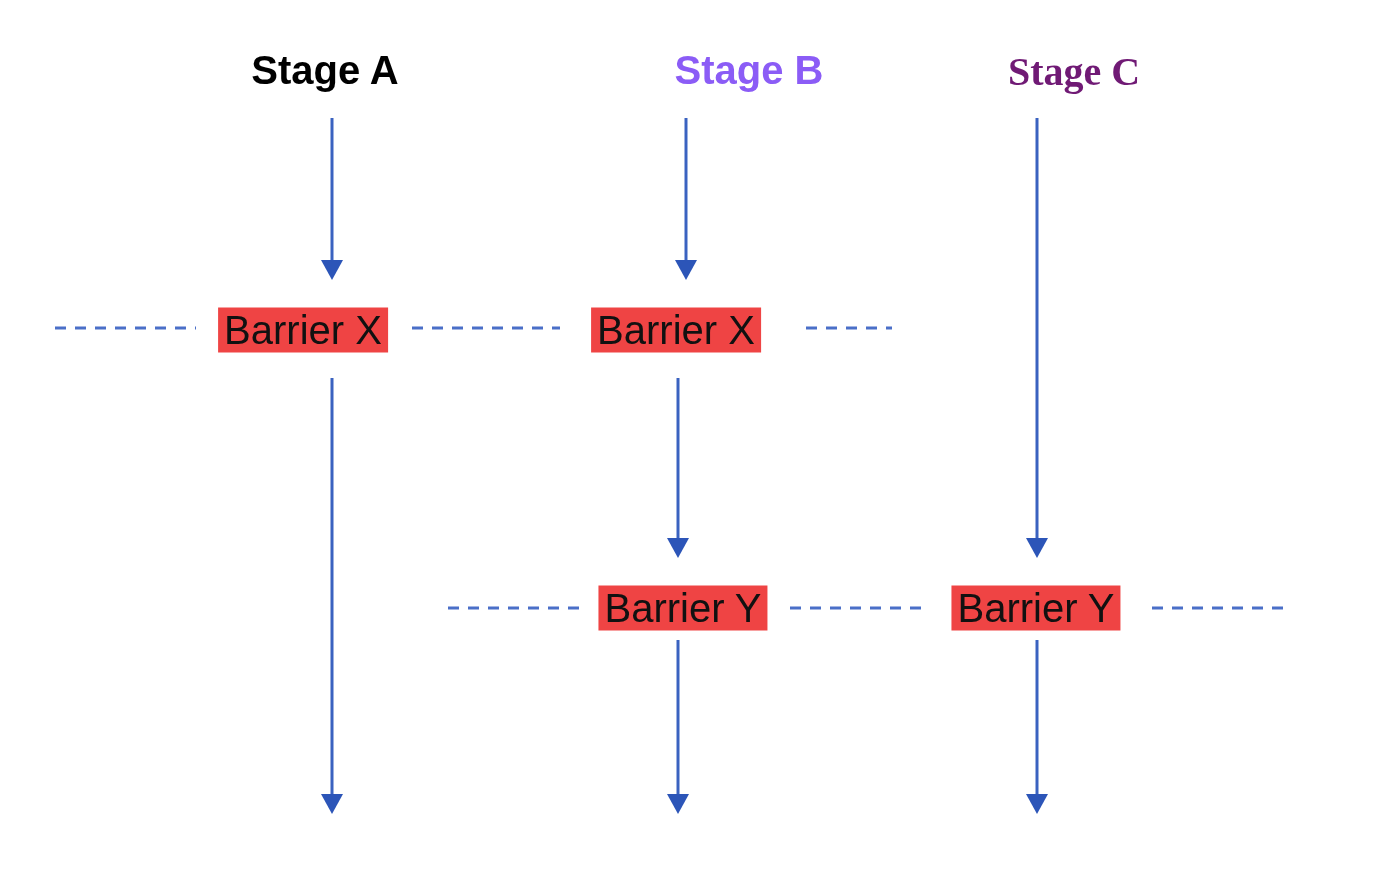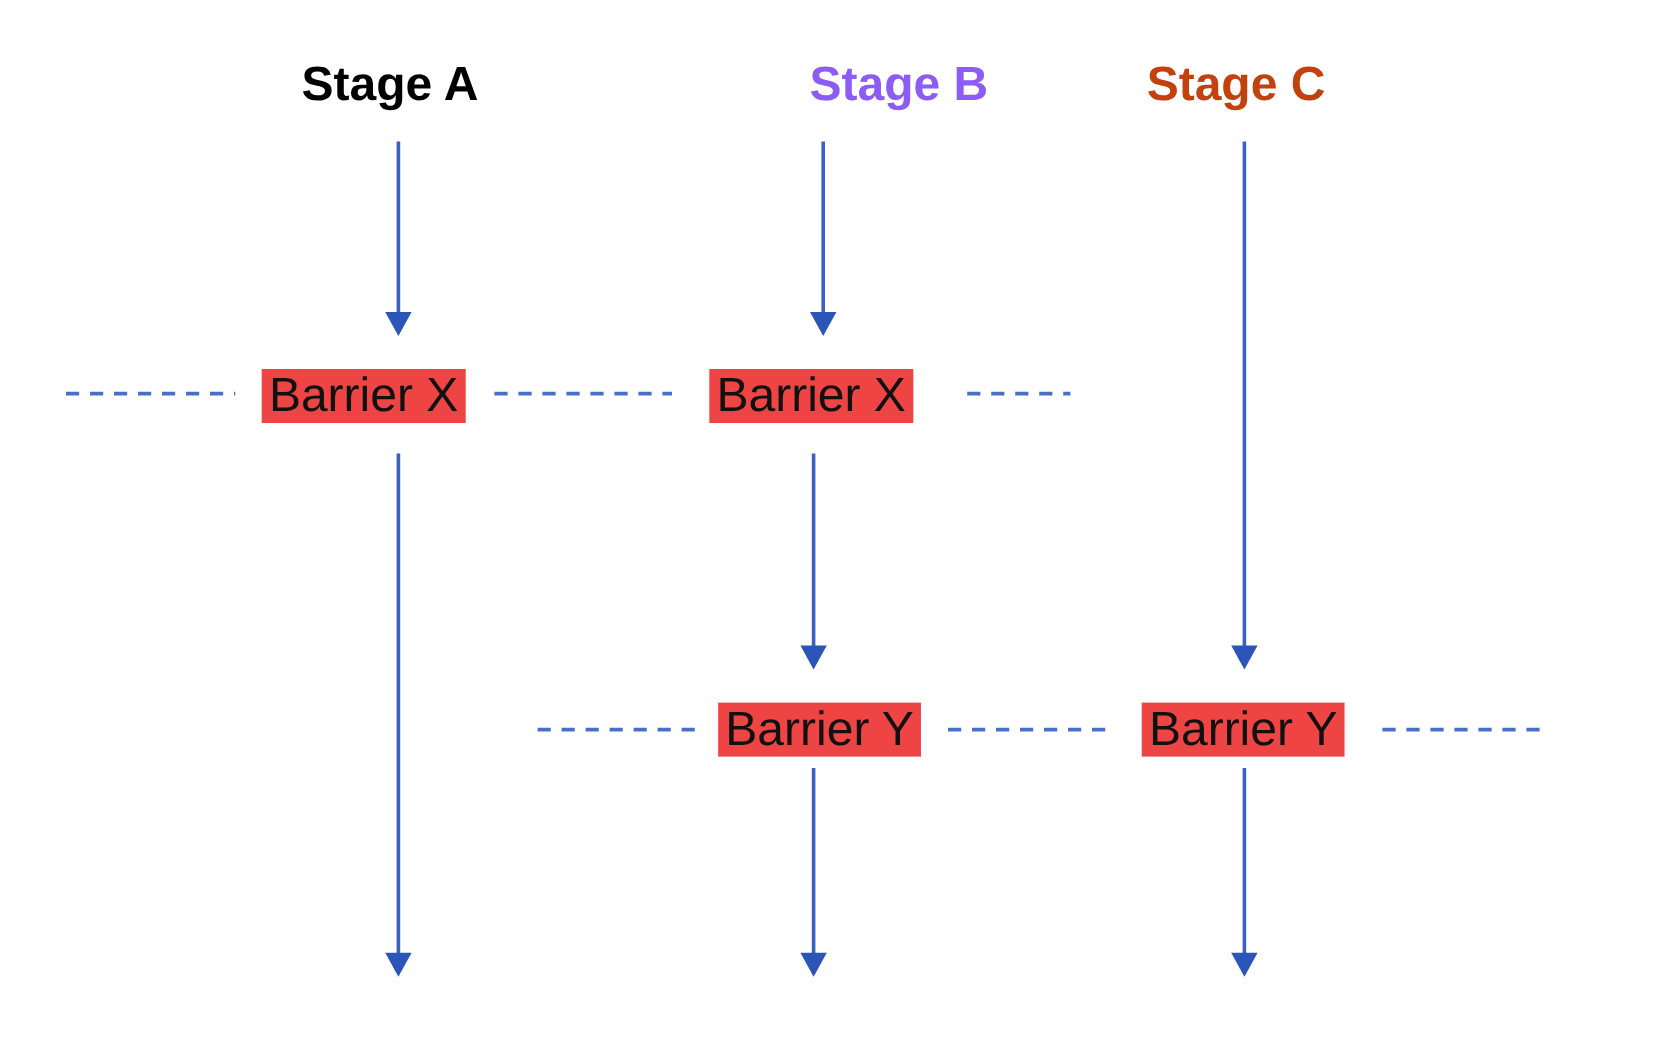--- a/index.html
+++ b/index.html
@@ -96,20 +96,20 @@
       <line x1="55" y1="328" x2="196" y2="328" stroke="#4a6fc8" stroke-width="3" stroke-dasharray="11 9" stroke-linecap="butt"></line>
       <line x1="412" y1="328" x2="560" y2="328" stroke="#4a6fc8" stroke-width="3" stroke-dasharray="11 9" stroke-linecap="butt"></line>
       <line x1="806" y1="328" x2="892" y2="328" stroke="#4a6fc8" stroke-width="3" stroke-dasharray="11 9" stroke-linecap="butt"></line>
       <line x1="448" y1="608" x2="586" y2="608" stroke="#4a6fc8" stroke-width="3" stroke-dasharray="11 9" stroke-linecap="butt"></line>
       <line x1="790" y1="608" x2="930" y2="608" stroke="#4a6fc8" stroke-width="3" stroke-dasharray="11 9" stroke-linecap="butt"></line>
       <line x1="1152" y1="608" x2="1284" y2="608" stroke="#4a6fc8" stroke-width="3" stroke-dasharray="11 9" stroke-linecap="butt"></line>
     </svg>
 
   <div class="stage-header" id="hdr-0" style="left: 325px; top: 48px; color: rgb(0, 0, 0);">Stage A</div>
   <div class="stage-header" id="hdr-1" style="left: 708px; top: 48px; color: #8b5cf6; margin-left: 41px;">Stage B</div>
-  <div class="stage-header" id="hdr-2" style="left: 1030px; top: 48px; color: #c2410c;">Stage C</div>
+  <div class="stage-header" id="hdr-2" style="left: 1074px; top: 48px; color: #701a75; font-family: Liberation Serif, serif;">Stage C</div>
 
   <div class="barrier-label" id="bar-0" style="left: 303px; top: 330px; color: rgb(17, 17, 17);">Barrier X</div>
   <div class="barrier-label" id="bar-1" style="left: 676px; top: 330px; color: rgb(17, 17, 17);">Barrier X</div>
   <div class="barrier-label" id="bar-2" style="left: 683px; top: 608px; color: rgb(17, 17, 17);">Barrier Y</div>
   <div class="barrier-label" id="bar-3" style="left: 1036px; top: 608px; color: rgb(17, 17, 17);">Barrier Y</div>
 
 </div>
 
 </body></html>

